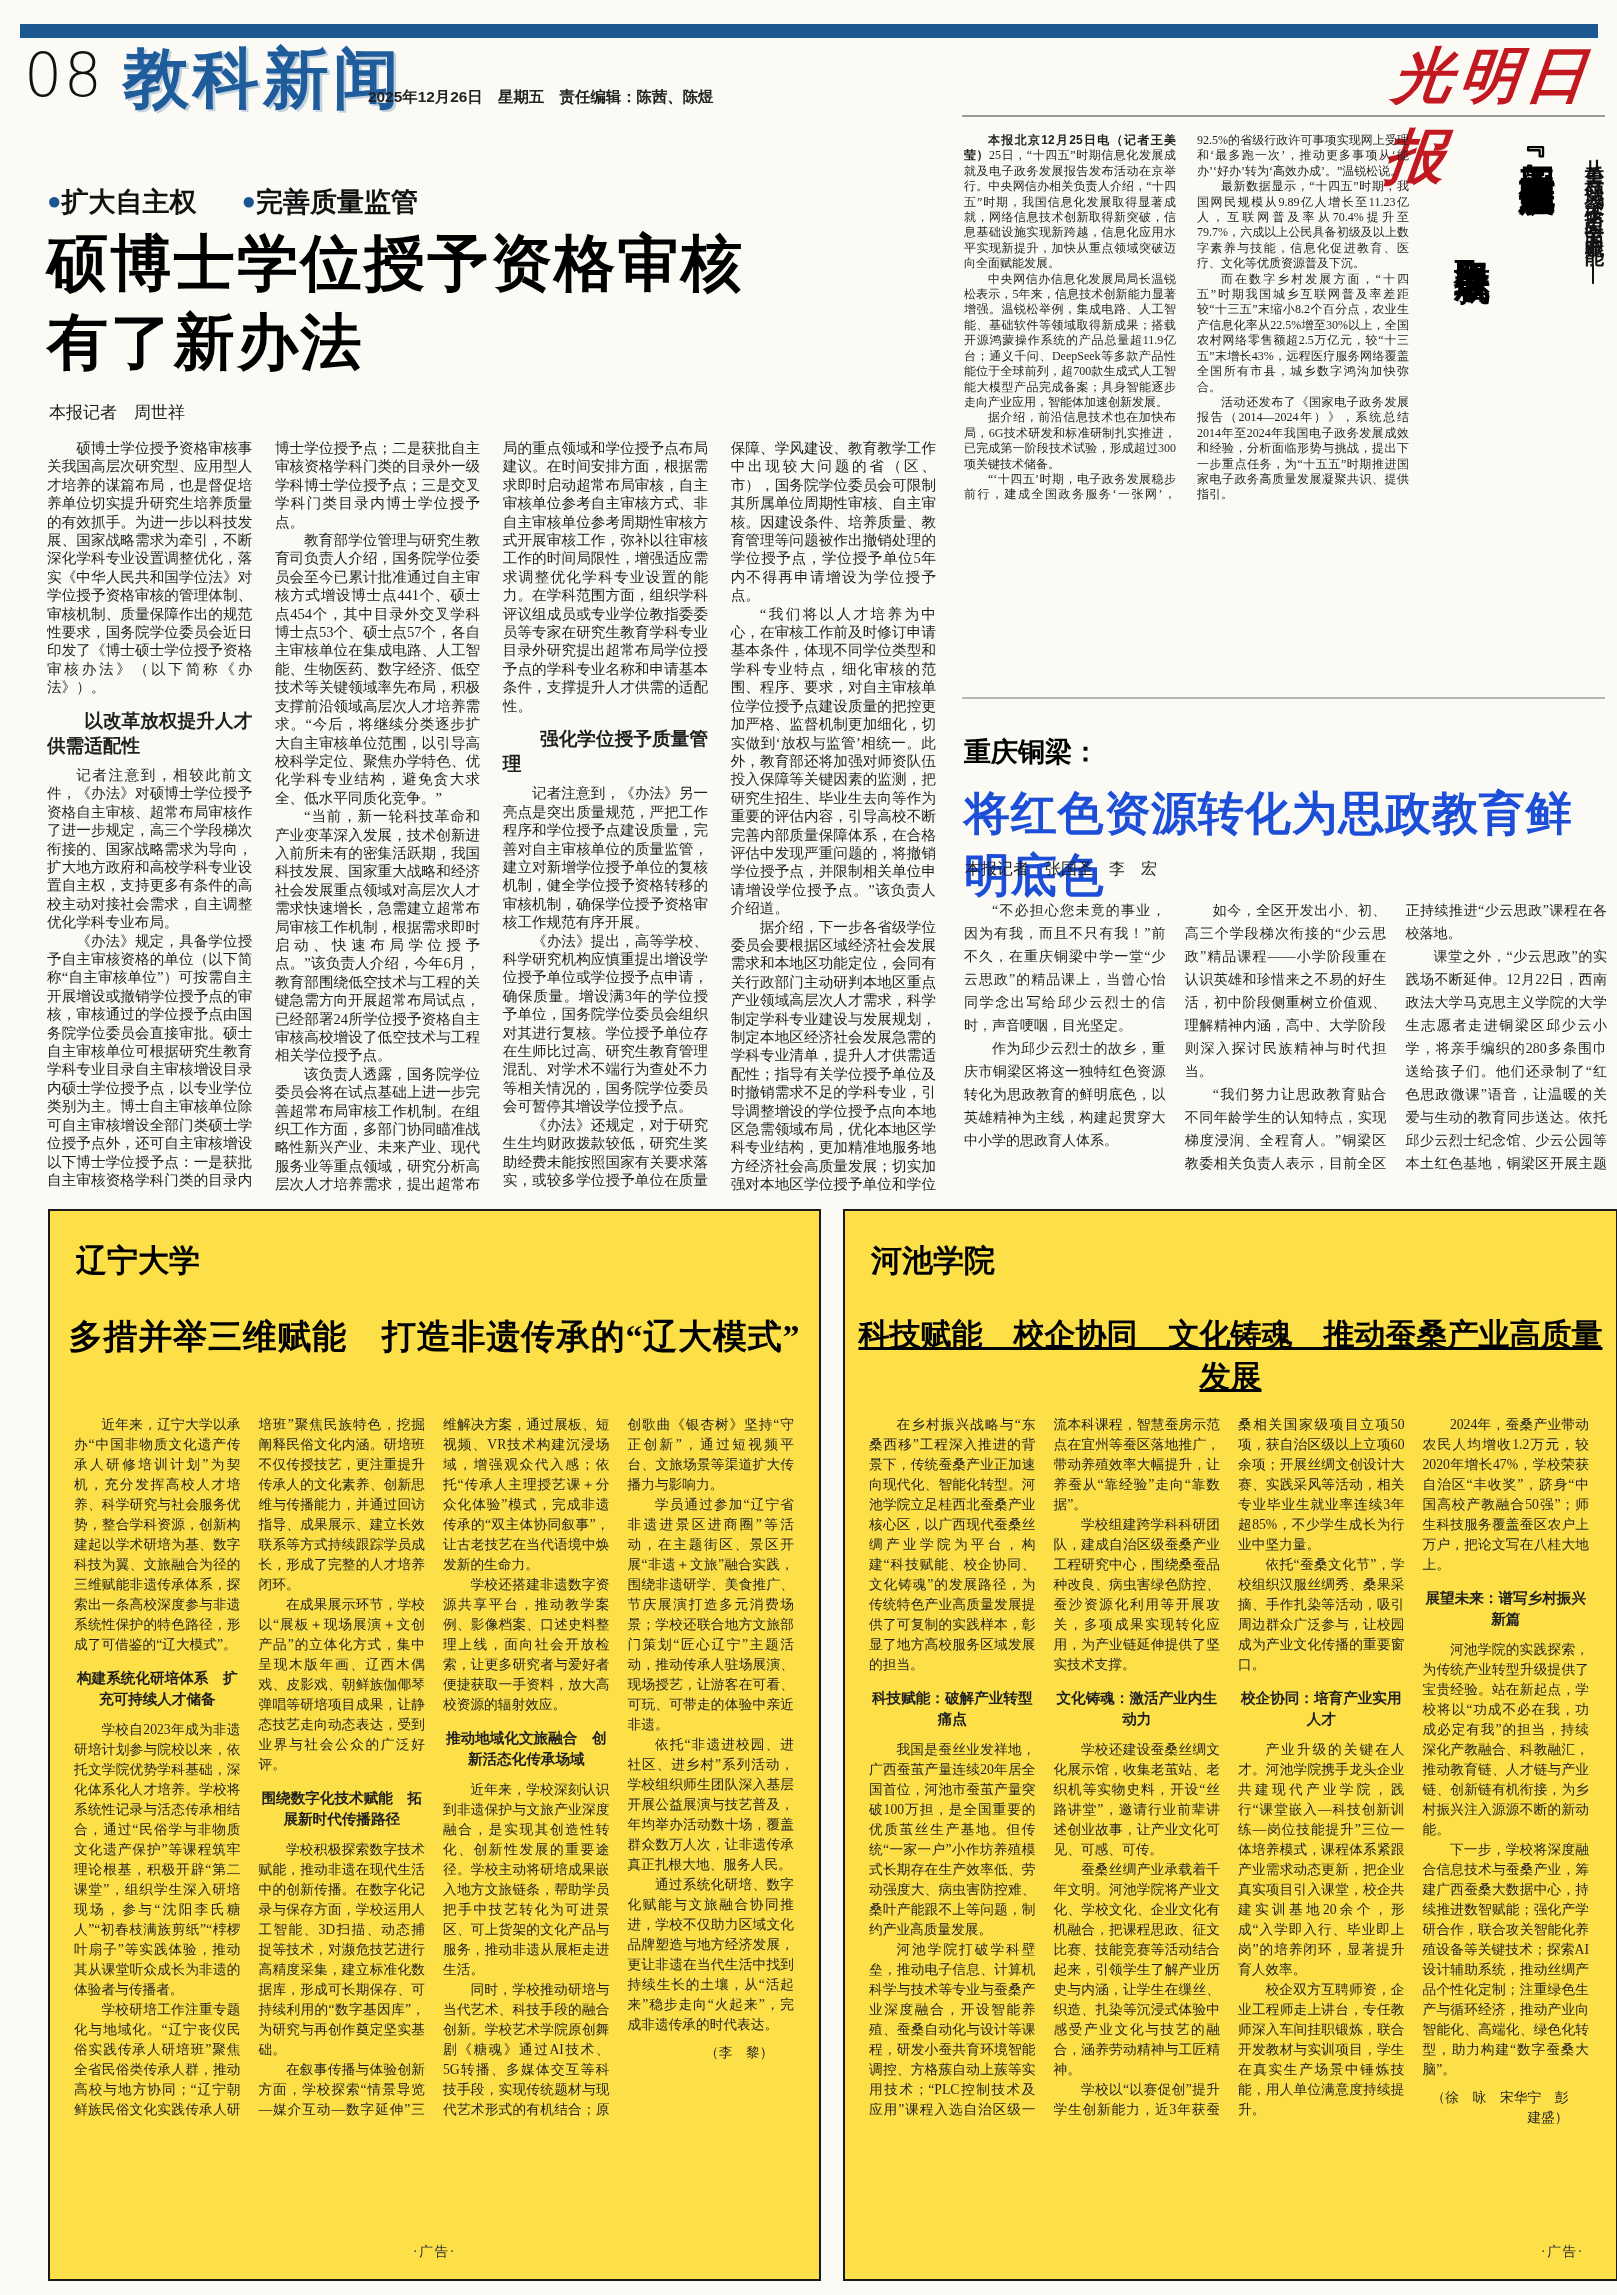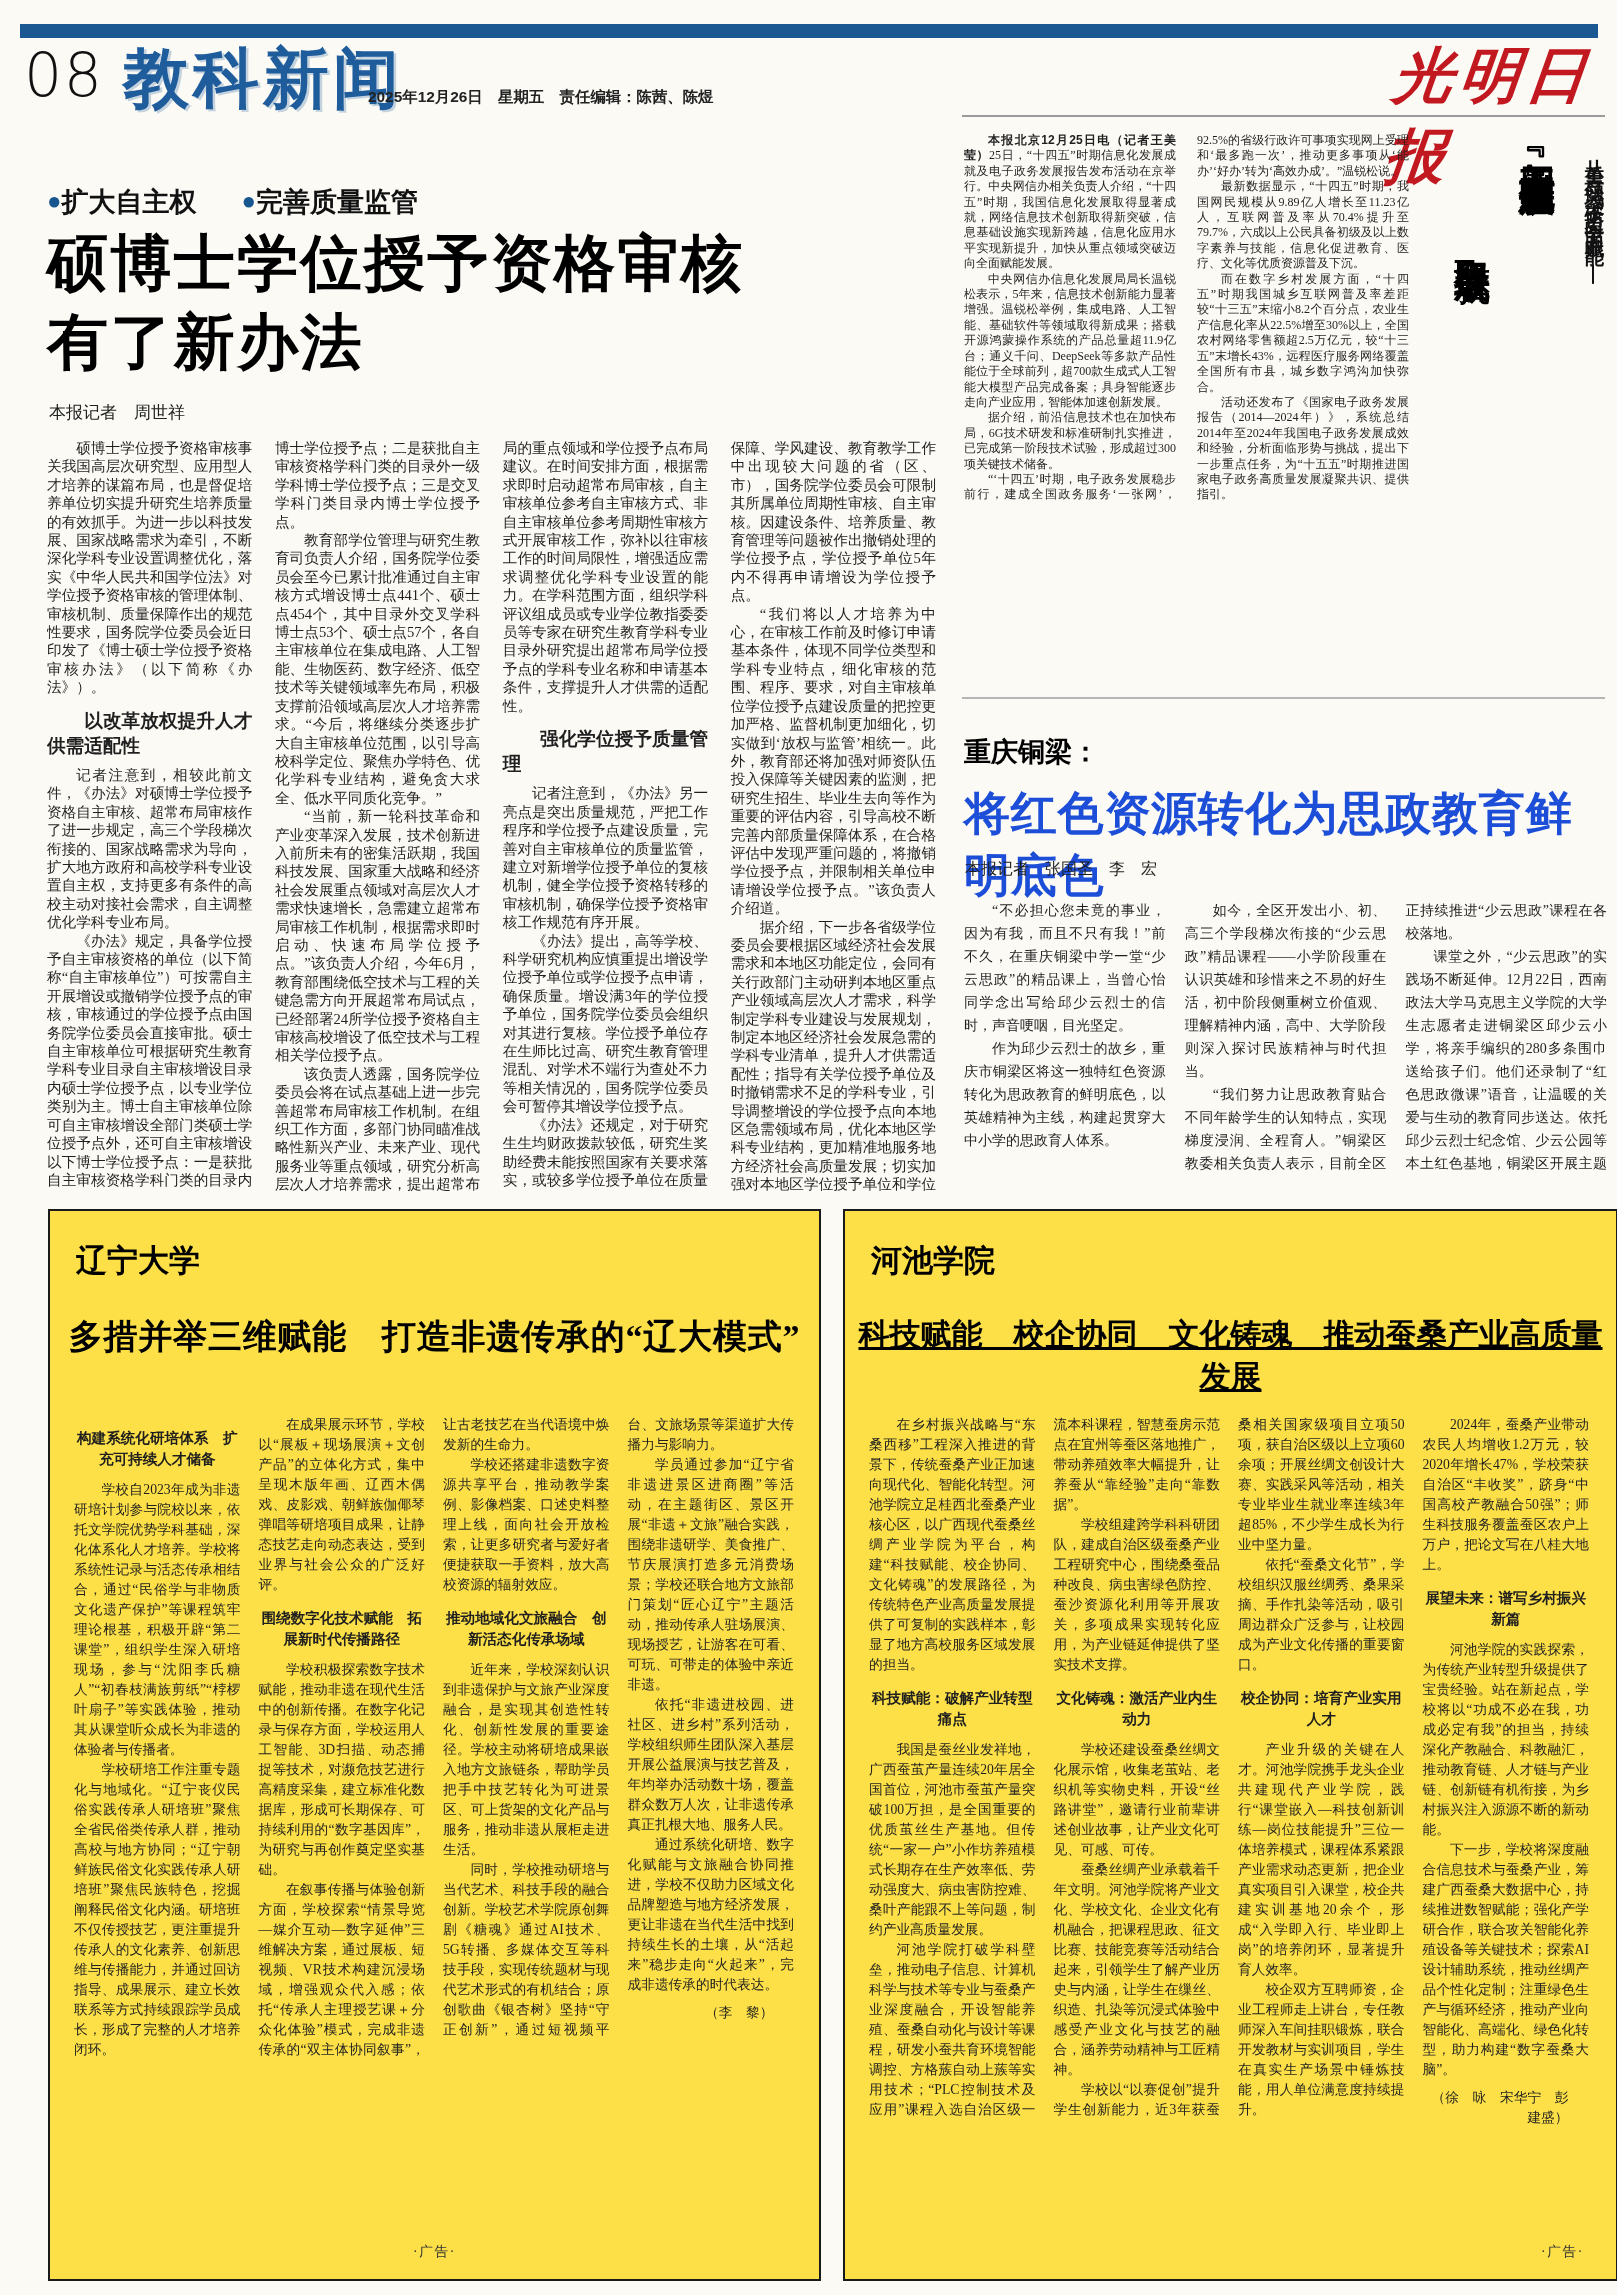--- a/index.html
+++ b/index.html
@@ -148,20 +148,21 @@
       <p class="para t-p"><b class="bp"></b><span>“我们努力让思政教育贴合不同年龄学生的认知特点，实现梯度浸润、全程育人。”铜梁区教委相关负责人表示，目前全区正持续推进“少云思政”课程在各校落地。</span></p>
       <p class="para t-p"><b class="bp"></b><span>课堂之外，“少云思政”的实践场不断延伸。12月22日，西南政法大学马克思主义学院的大学生志愿者走进铜梁区邱少云小学，将亲手编织的280多条围巾送给孩子们。他们还录制了“红色思政微课”语音，让温暖的关爱与生动的教育同步送达。依托邱少云烈士纪念馆、少云公园等本土红色基地，铜梁区开展主题研学、故事宣讲、戏剧展演等多形态活动，鼓励学生从聆听者转变为讲述者、践行者。</span></p>
       <p class="para t-p"><b class="bp"></b><span>“思政课让我从革命先辈身上感悟到什么是爱国主义，它激励我为理想不断奋斗。”学生杜雅馨的话，道出许多同龄人的心声。</span></p>
     </div>
 
   <div class="abs box box-left">
     <div class="org">辽宁大学</div>
     <h2 class="btitle" style="margin:0">多措并举三维赋能　打造非遗传承的“辽大模式”</h2>
     <div class="box-body">
 
+    <p class="t-p"><b class="bp"></b><span>近年来，辽宁大学以承办“中国非物质文化遗产传承人研修培训计划”为契机，充分发挥高校人才培养、科学研究与社会服务优势，整合学科资源，创新构建起以学术研培为基、数字科技为翼、文旅融合为径的三维赋能非遗传承体系，探索出一条高校深度参与非遗系统性保护的特色路径，形成了可借鉴的“辽大模式”。</span></p>
         <p class="t-h"><b class="bp"></b><span>构建系统化研培体系　扩充可持续人才储备</span></p>
         <p class="t-p"><b class="bp"></b><span>学校自2023年成为非遗研培计划参与院校以来，依托文学院优势学科基础，深化体系化人才培养。学校将系统性记录与活态传承相结合，通过“民俗学与非物质文化遗产保护”等课程筑牢理论根基，积极开辟“第二课堂”，组织学生深入研培现场，参与“沈阳李氏糖人”“初春枝满族剪纸”“桲椤叶扇子”等实践体验，推动其从课堂听众成长为非遗的体验者与传播者。</span></p>
         <p class="t-p"><b class="bp"></b><span>学校研培工作注重专题化与地域化。“辽宁丧仪民俗实践传承人研培班”聚焦全省民俗类传承人群，推动高校与地方协同；“辽宁朝鲜族民俗文化实践传承人研培班”聚焦民族特色，挖掘阐释民俗文化内涵。研培班不仅传授技艺，更注重提升传承人的文化素养、创新思维与传播能力，并通过回访指导、成果展示、建立长效联系等方式持续跟踪学员成长，形成了完整的人才培养闭环。</span></p>
         <p class="t-p"><b class="bp"></b><span>在成果展示环节，学校以“展板＋现场展演＋文创产品”的立体化方式，集中呈现木版年画、辽西木偶戏、皮影戏、朝鲜族伽倻琴弹唱等研培项目成果，让静态技艺走向动态表达，受到业界与社会公众的广泛好评。</span></p>
         <p class="t-h"><b class="bp"></b><span>围绕数字化技术赋能　拓展新时代传播路径</span></p>
         <p class="t-p"><b class="bp"></b><span>学校积极探索数字技术赋能，推动非遗在现代生活中的创新传播。在数字化记录与保存方面，学校运用人工智能、3D扫描、动态捕捉等技术，对濒危技艺进行高精度采集，建立标准化数据库，形成可长期保存、可持续利用的“数字基因库”，为研究与再创作奠定坚实基础。</span></p>
         <p class="t-p"><b class="bp"></b><span>在叙事传播与体验创新方面，学校探索“情景导览—媒介互动—数字延伸”三维解决方案，通过展板、短视频、VR技术构建沉浸场域，增强观众代入感；依托“传承人主理授艺课＋分众化体验”模式，完成非遗传承的“双主体协同叙事”，让古老技艺在当代语境中焕发新的生命力。</span></p>
         <p class="t-p"><b class="bp"></b><span>学校还搭建非遗数字资源共享平台，推动教学案例、影像档案、口述史料整理上线，面向社会开放检索，让更多研究者与爱好者便捷获取一手资料，放大高校资源的辐射效应。</span></p>
         <p class="t-h"><b class="bp"></b><span>推动地域化文旅融合　创新活态化传承场域</span></p>
         <p class="t-p"><b class="bp"></b><span>近年来，学校深刻认识到非遗保护与文旅产业深度融合，是实现其创造性转化、创新性发展的重要途径。学校主动将研培成果嵌入地方文旅链条，帮助学员把手中技艺转化为可进景区、可上货架的文化产品与服务，推动非遗从展柜走进生活。</span></p>

